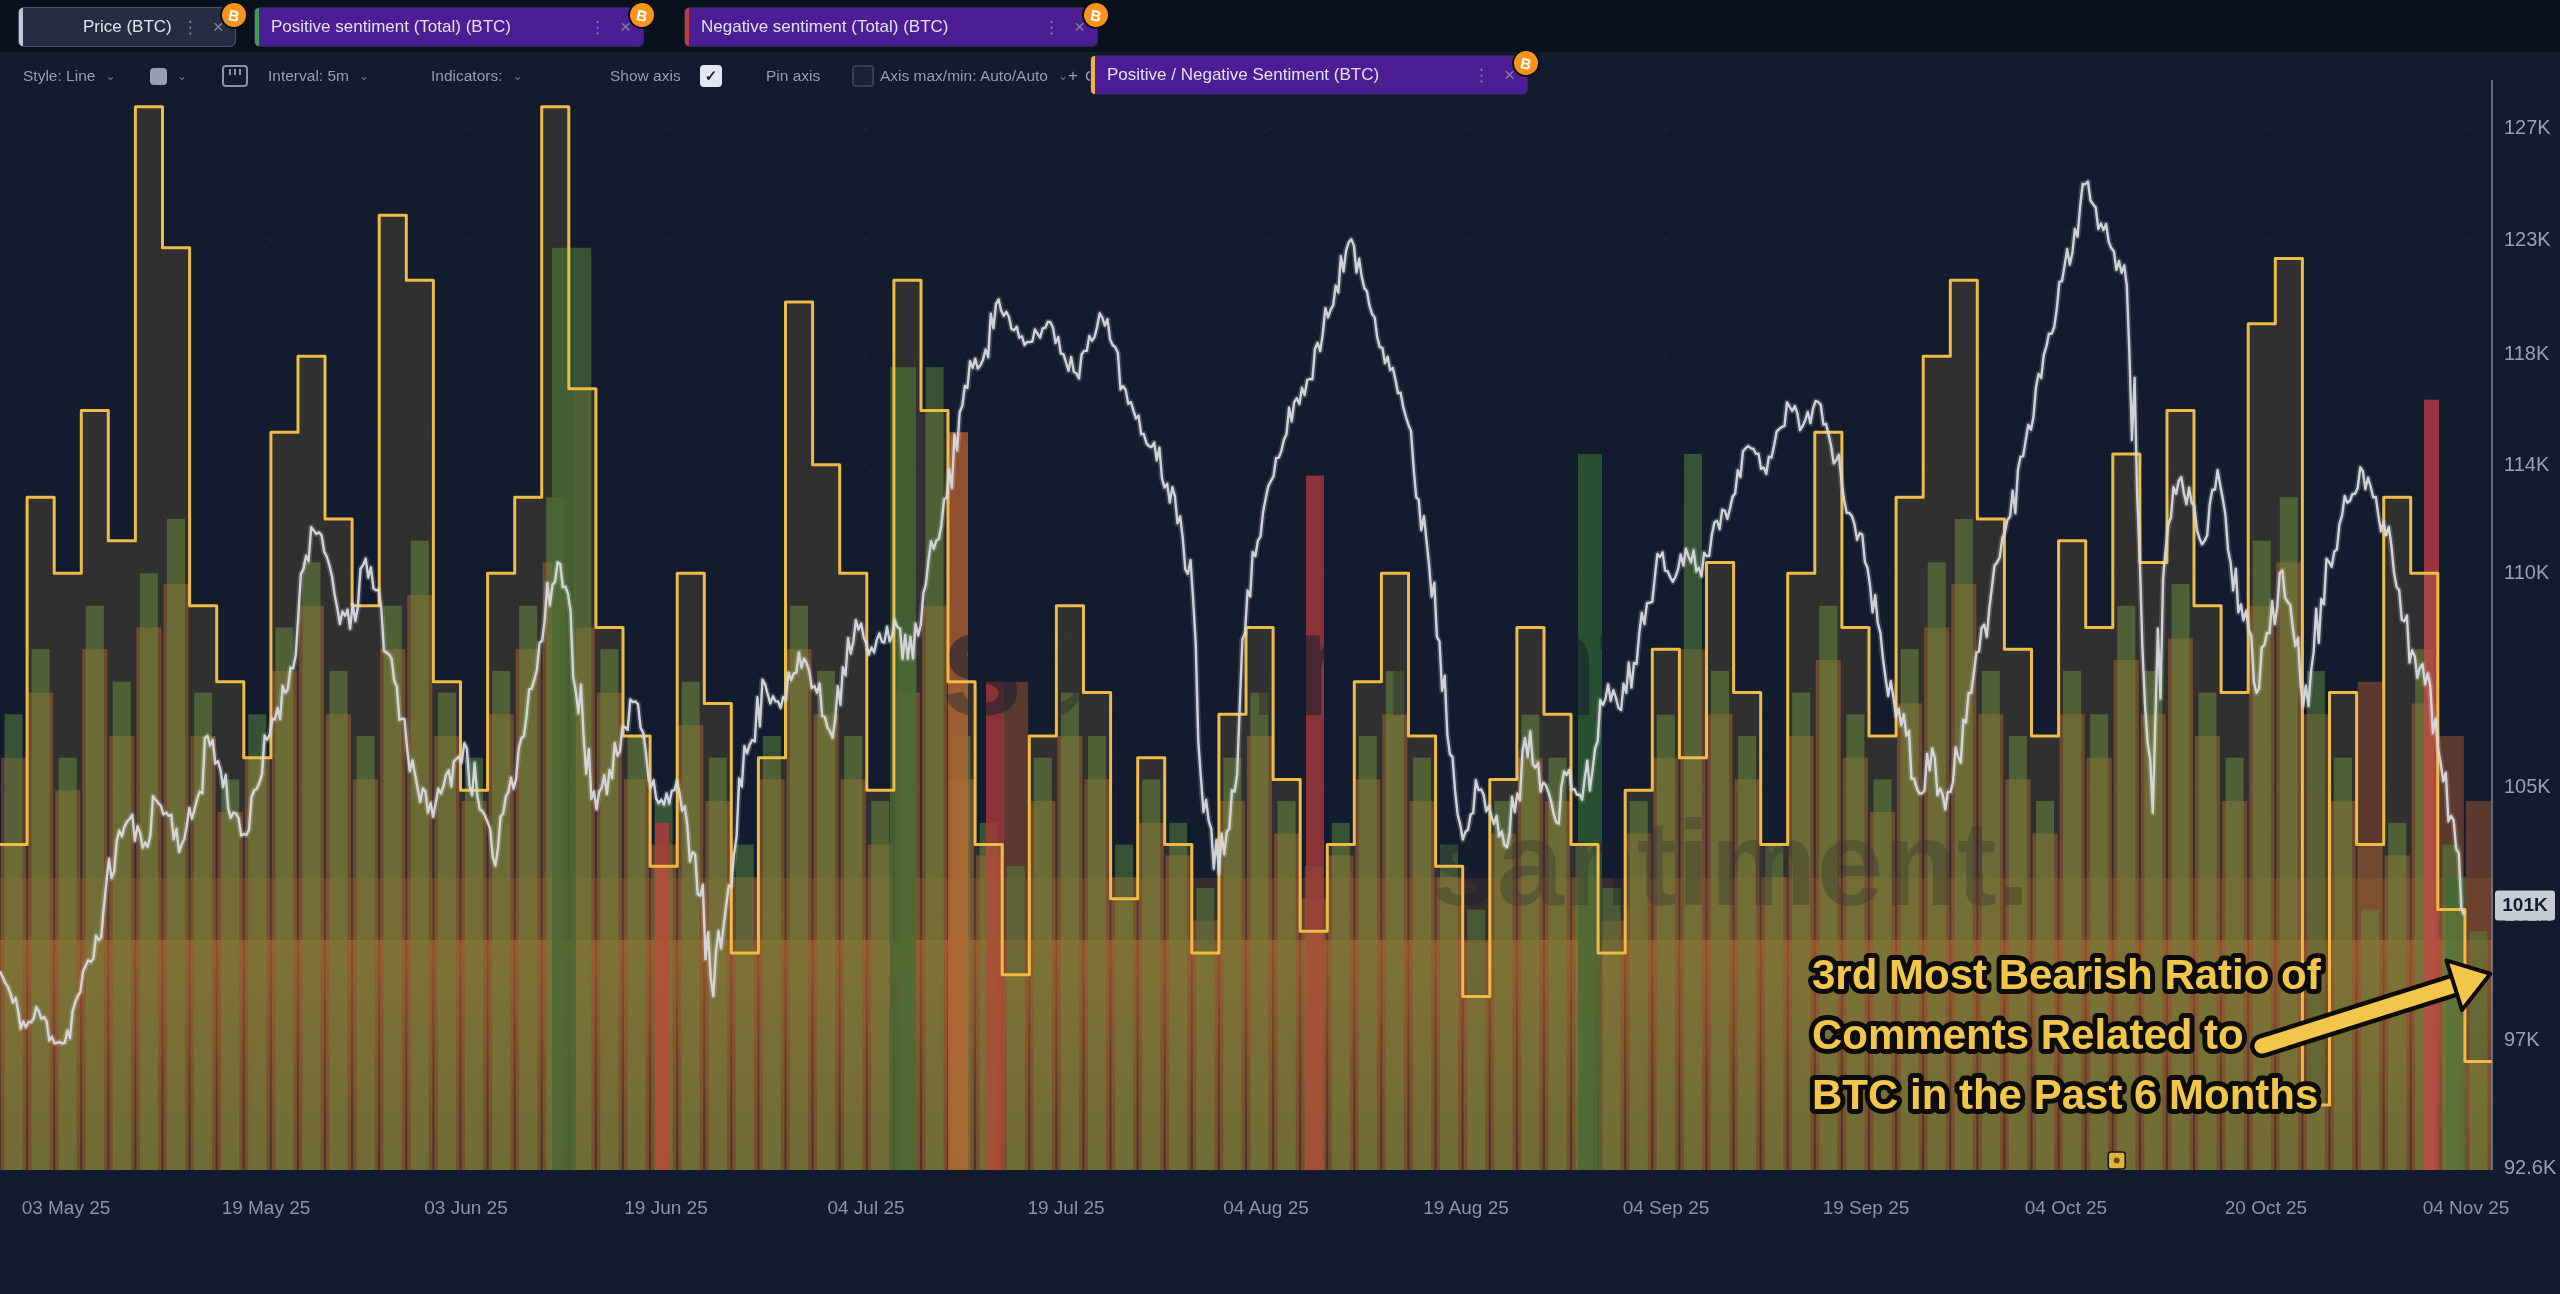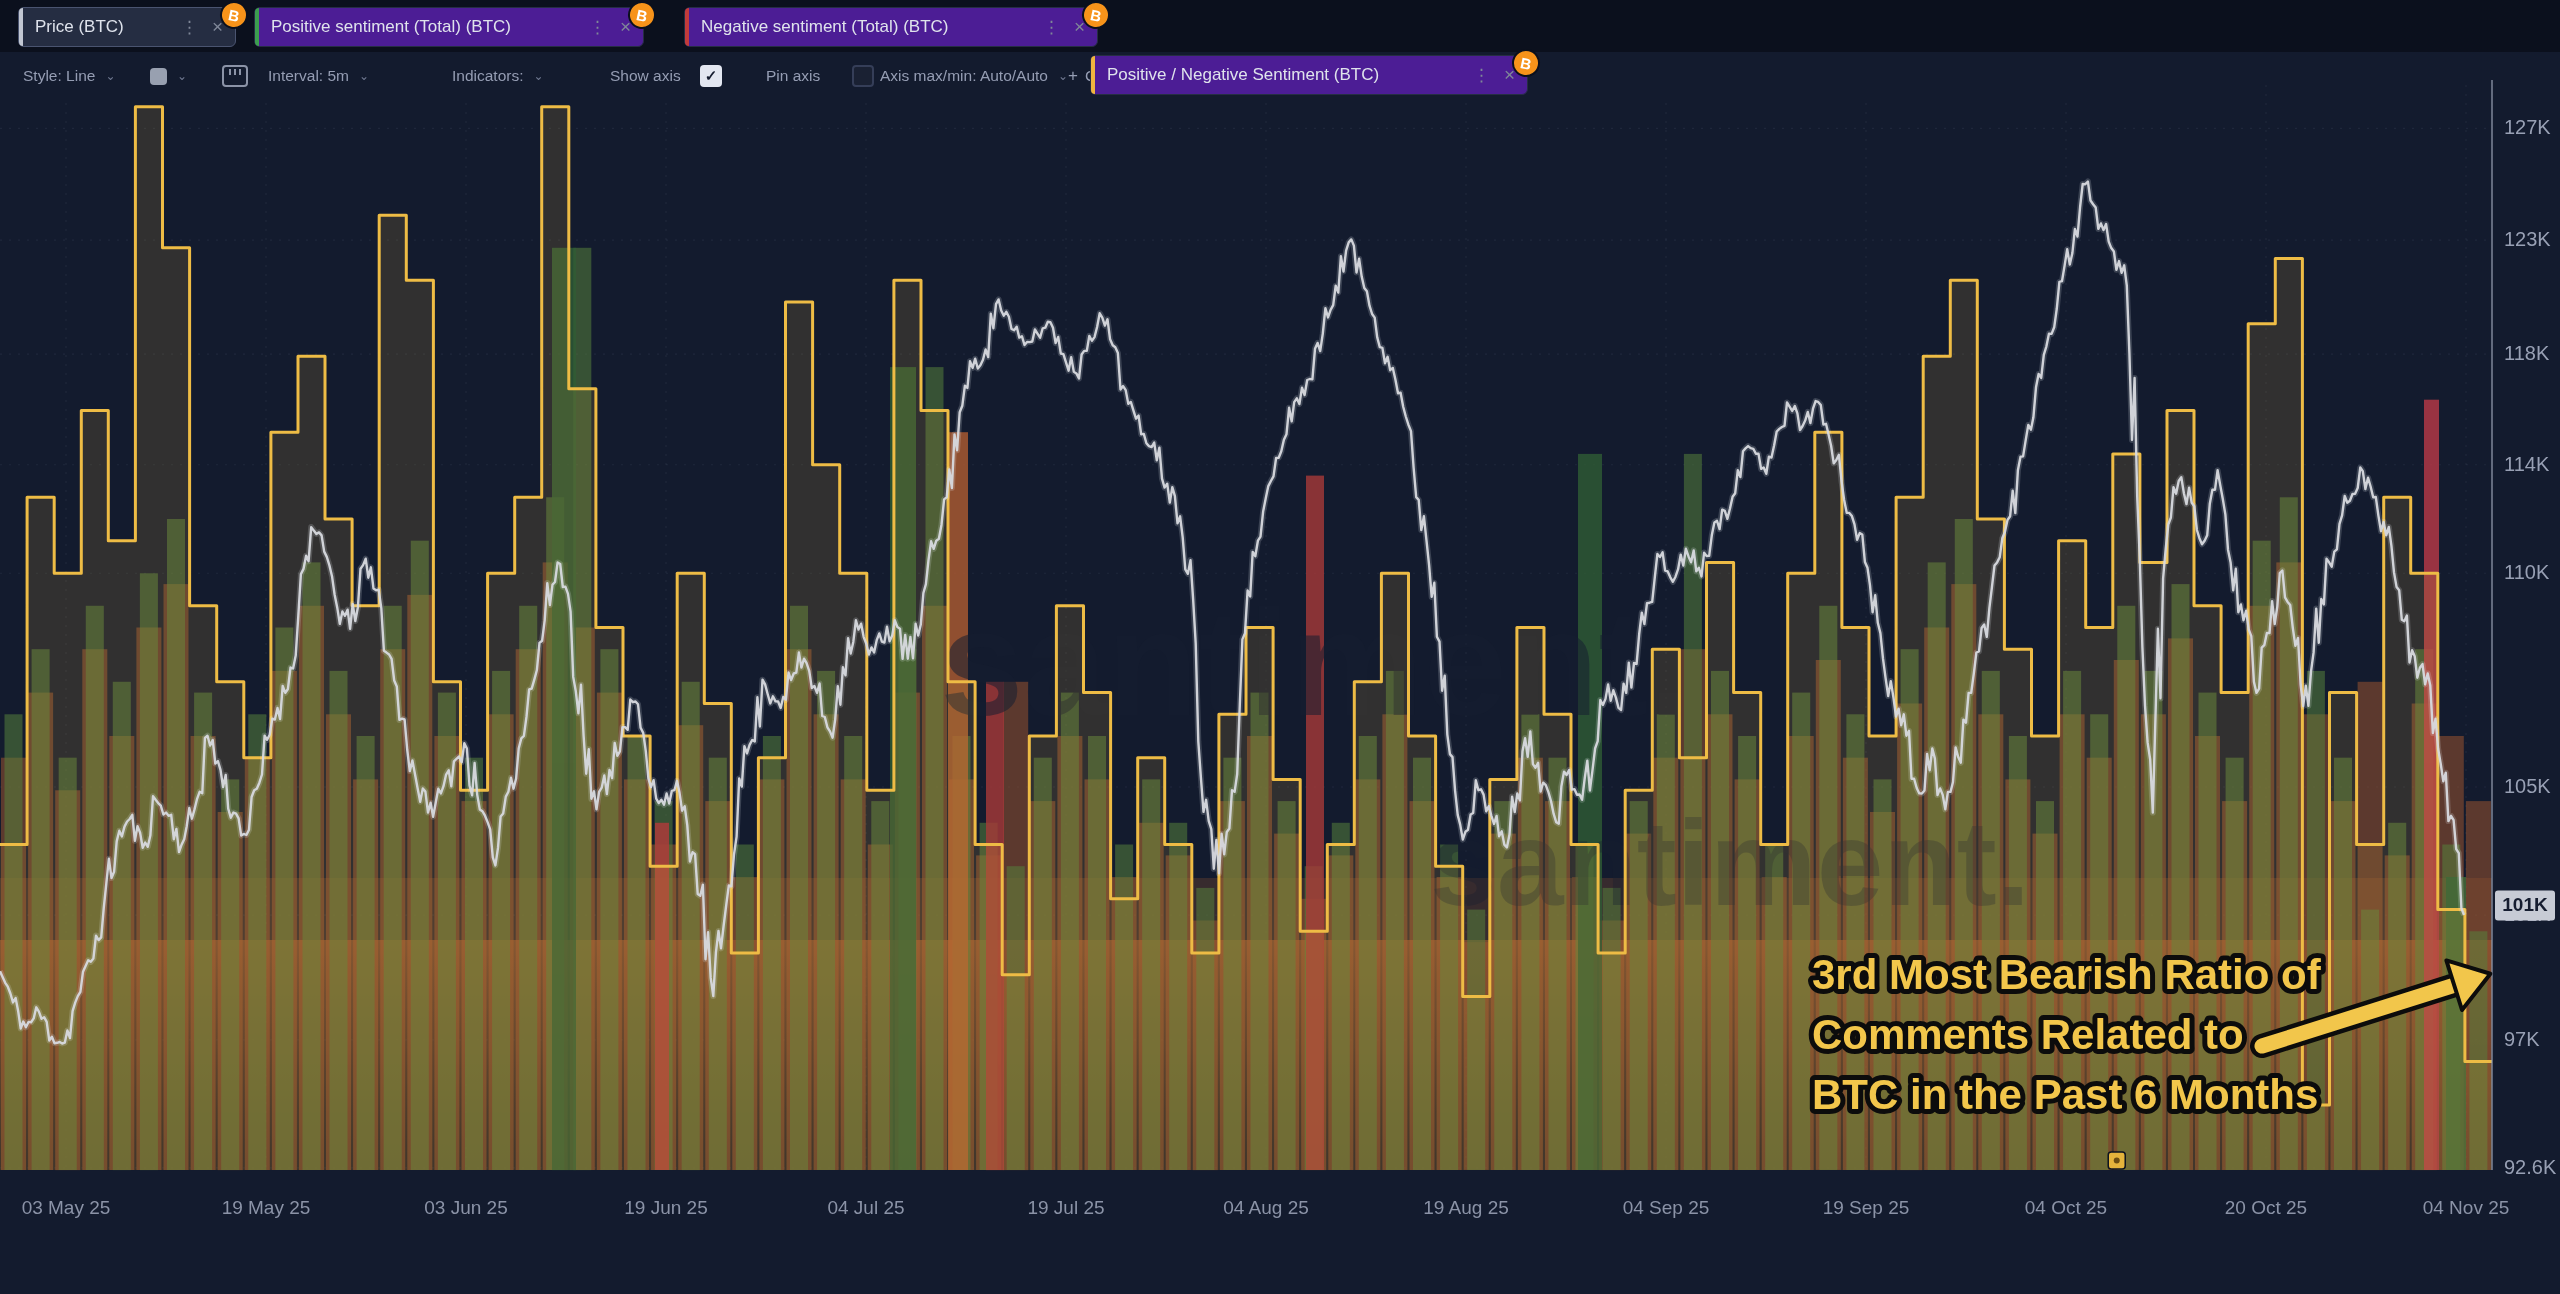--- a/index.html
+++ b/index.html
@@ -340,21 +340,21 @@
           <path d="M2474,20.9L2479.6,18.8L2485.1,11.1L2490.7,16.7L2496.3,9.2L2501.9,16.3L2507.4,18.1L2513.0,14.4L2518.6,20.7L2524.1,11.2L2529.7,18.9L2535.3,18.4L2540.9,17.2L2546.4,8.2L2552.0,14.5" fill="none" stroke="#e8eaee" stroke-width="2"></path>
           <path d="M2474,53.8L2480.5,57.2L2487.0,52.3L2493.5,56.0L2500.0,55.8L2506.5,52.0L2513.0,50.2L2519.5,56.3L2526.0,51.7L2532.5,52.2L2539.0,51.0L2545.5,53.8L2552.0,57.9" fill="none" stroke="#e08a2e" stroke-width="3.5"></path>
           <rect x="2470" y="21" width="8" height="23" rx="2" fill="#cdd2da"></rect>
           <rect x="2548" y="21" width="8" height="23" rx="2" fill="#cdd2da"></rect>
         </g>
         <rect x="0" y="64" width="2560" height="2" fill="#0a0f1e"></rect>
       </svg>
   </div>
 
   <div class="tabbar">
-    <div class="tab active" style="left:18px;width:218px;">
+    <div class="tab active" style="left:18px;width:218px;padding-left:48px;">
       <span class="strip" style="background: rgb(194, 199, 210);"></span>
       <span class="lbl">Price (BTC)</span>
       <span class="sp"></span>
       <span class="menu">⋮</span>
       <span class="close">×</span>
       <span class="badge">B</span>
     </div>
     <div class="tab" style="left:254px;width:390px;">
       <span class="strip" style="background: rgb(60, 158, 79);"></span>
       <span class="lbl">Positive sentiment (Total) (BTC)</span>
@@ -394,21 +394,21 @@
       <span class="frameicon">
           <i style="left:5px;"></i>
           <i style="left:10px;"></i>
           <i style="left:15px;"></i>
         </span>
     </div>
     <div class="titem" style="left:268px;">
       <span>Interval: 5m</span>
       <span class="chev">⌄</span>
     </div>
-    <div class="titem" style="left:452px;">
+    <div class="titem" style="left:431px;">
       <span>Indicators:</span>
       <span class="chev">⌄</span>
     </div>
     <div class="titem" style="left:610px;justify-content:center;">
       <span>Show axis</span>
     </div>
     <div class="titem" style="left:700px;">
       <span class="cb on" id="cb-show">✓</span>
     </div>
     <div class="titem" style="left:766px;">

